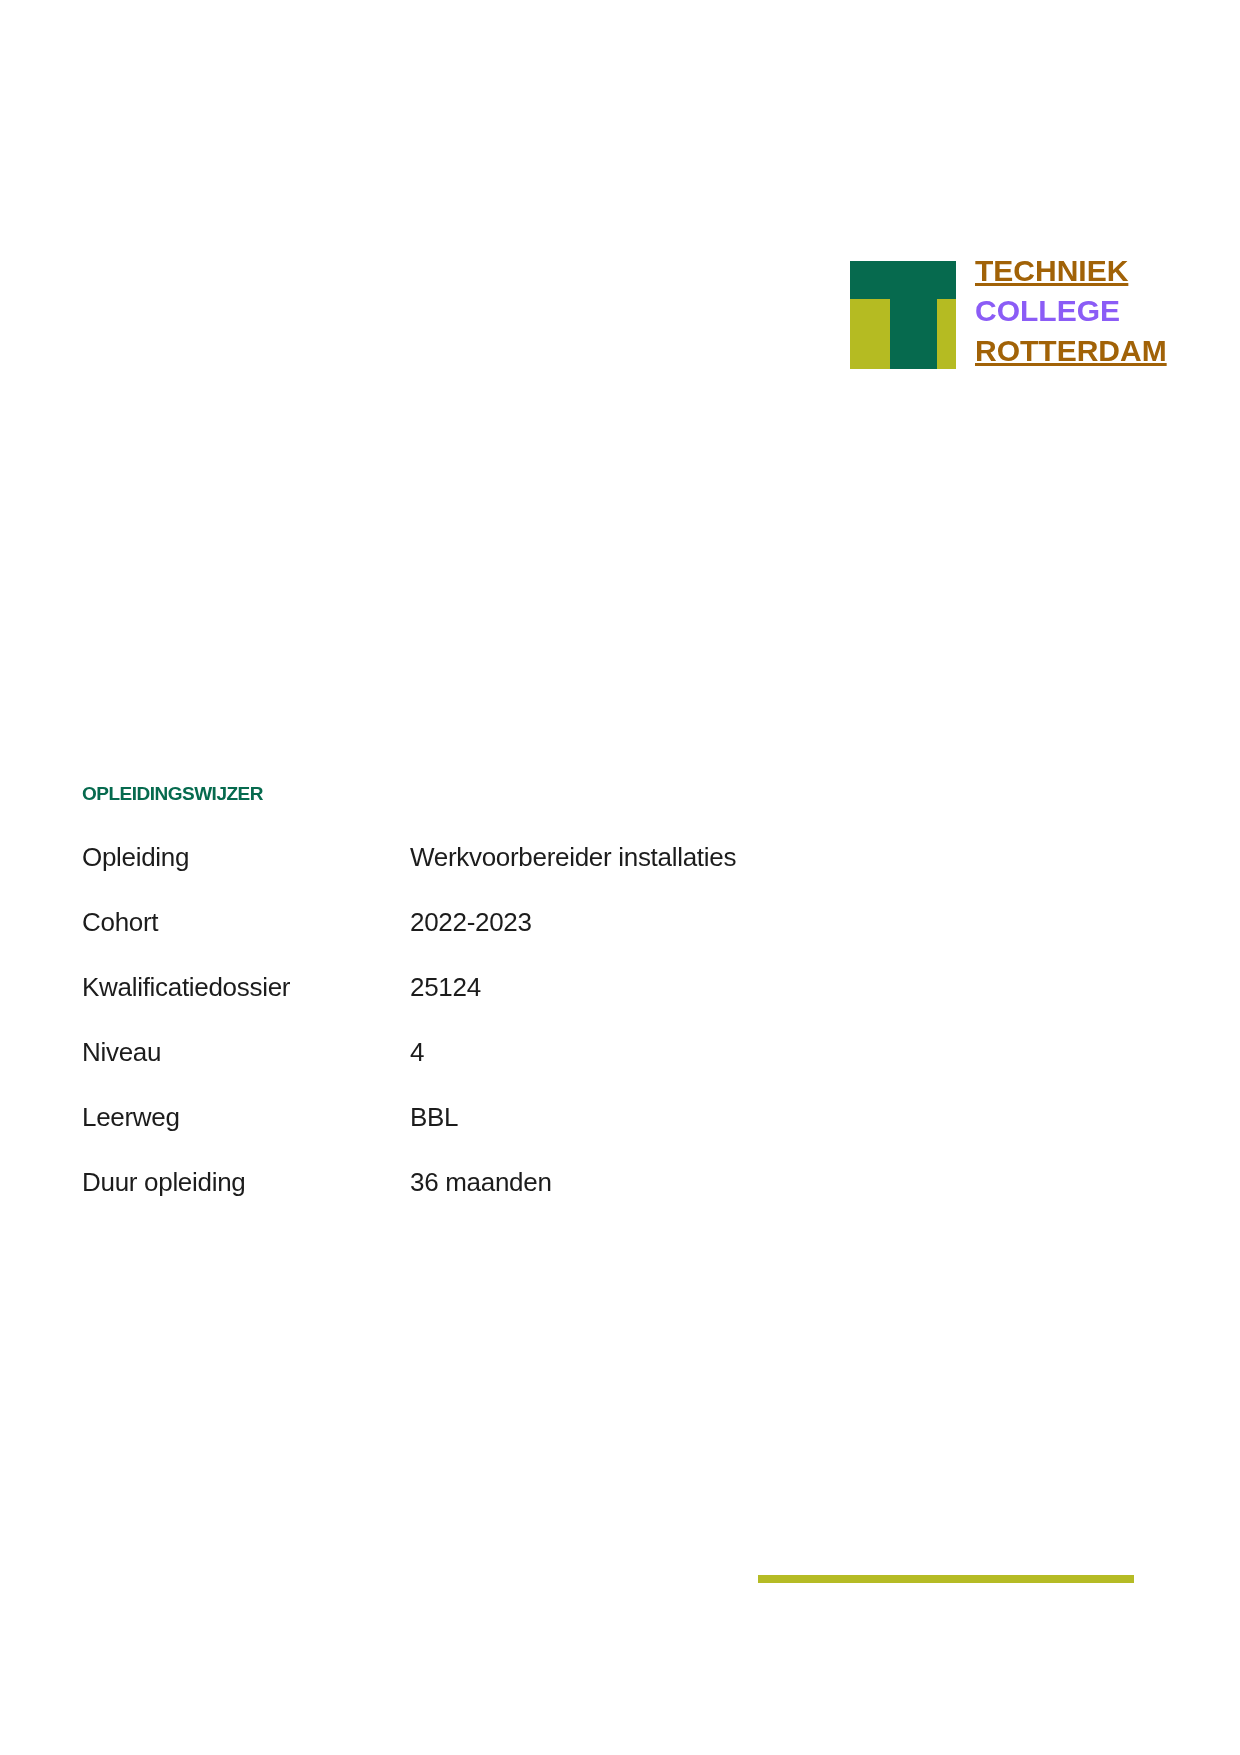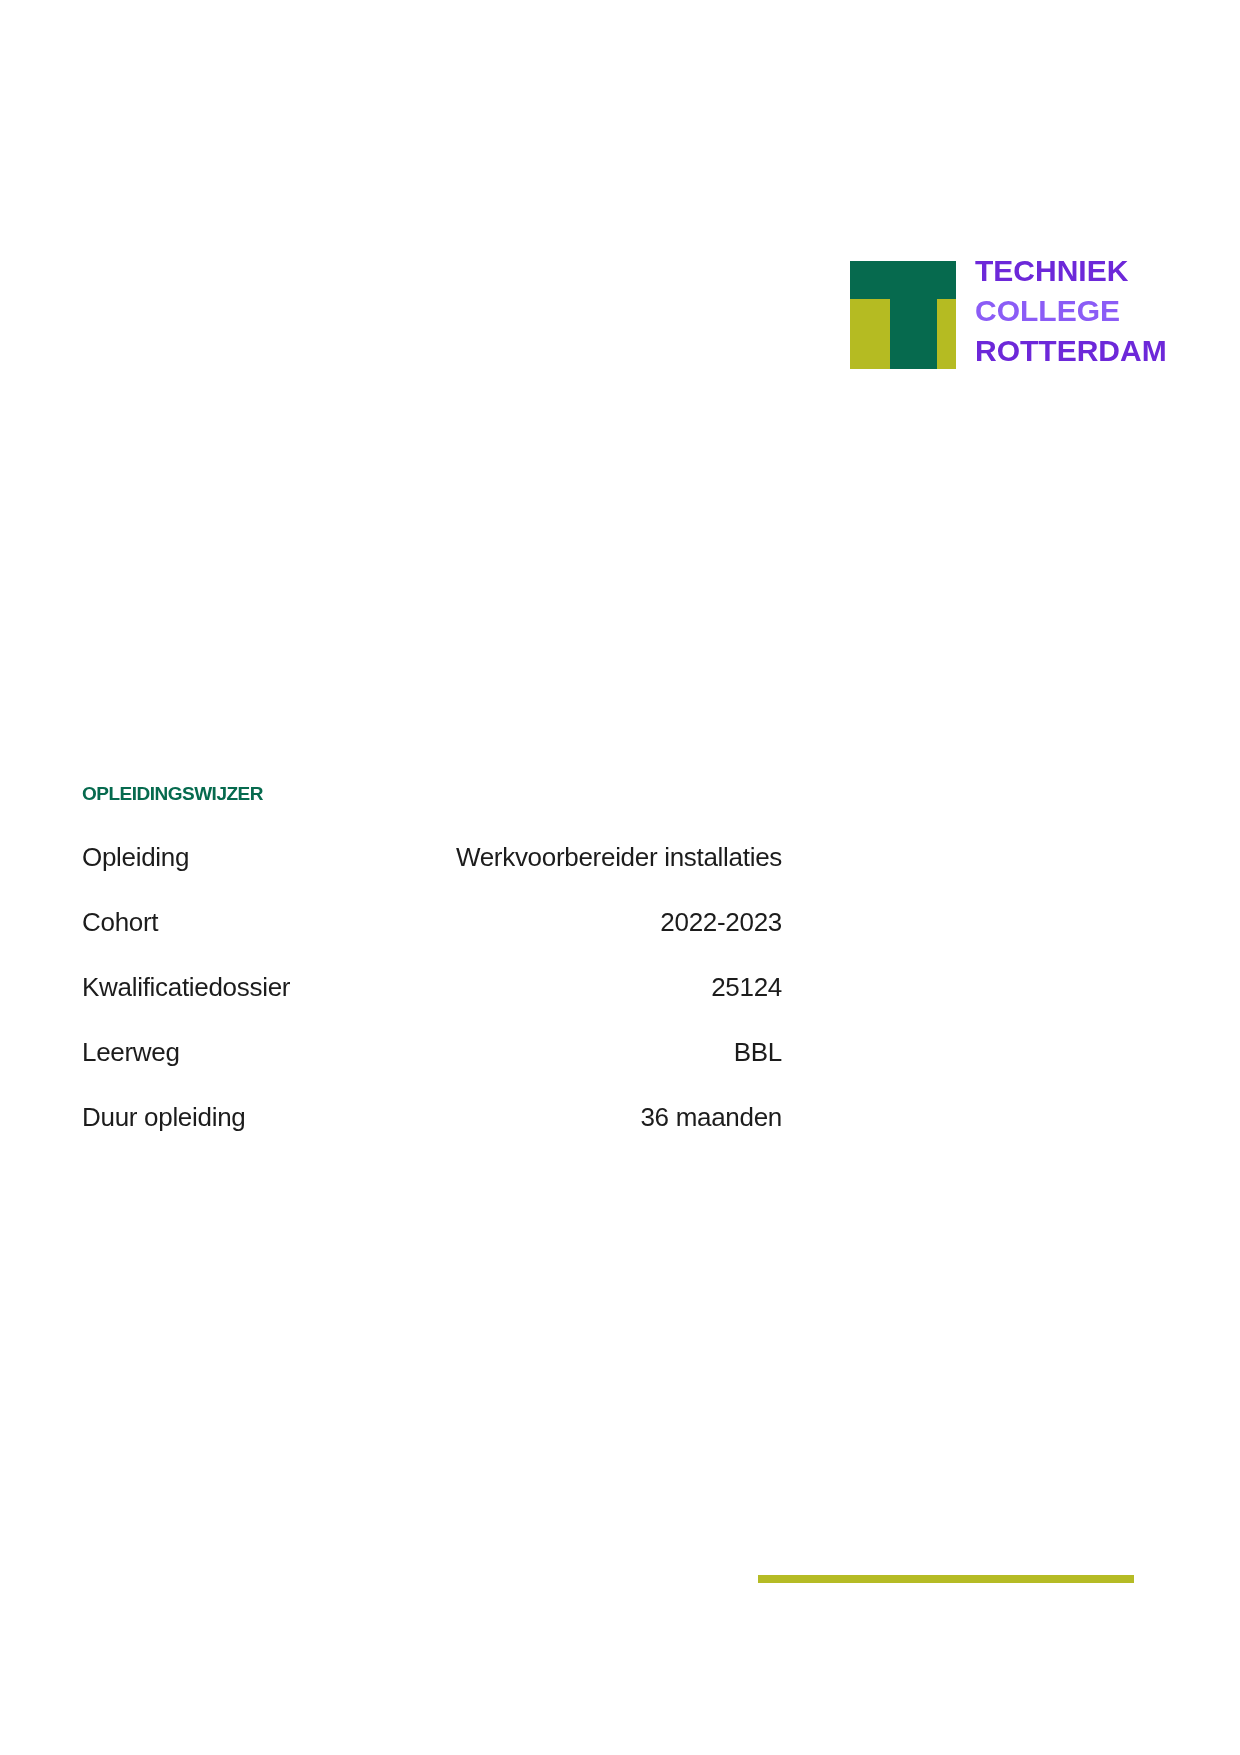--- a/index.html
+++ b/index.html
@@ -47,21 +47,21 @@
   .wordmark {
     position: absolute;
     left: 975px;
     top: 251px;
     font-weight: bold;
     font-size: 30px;
     line-height: 40px;
     letter-spacing: 0px;
     white-space: nowrap;
   }
-  .wm-green { color: #6d28d9; }
+  .wm-green { color: #a16207; text-decoration: underline; }
   .wm-lime  { color: #8b5cf6; }
 
   
   .doc-title {
     position: absolute;
     left: 82px;
     top: 778px;
     margin: 0;
     font-size: 19px;
     line-height: 31px;
@@ -83,21 +83,20 @@
     height: 53px;
     align-items: flex-start;
     margin-top: 12px;
   }
   .info-label {
     width: 328px;
     flex: 0 0 auto;
   }
   .info-value {
     flex: 1;
-    text-align: right;
   }
 
   
   .accent-line {
     position: absolute;
     left: 758px;
     top: 1575px;
     width: 376px;
     height: 8px;
     background: #b5bb25;
@@ -134,20 +133,24 @@
     </div>
     <div class="info-row">
       <div class="info-label">Cohort</div>
       <div class="info-value">2022-2023</div>
     </div>
     <div class="info-row">
       <div class="info-label">Kwalificatiedossier</div>
       <div class="info-value">25124</div>
     </div>
     <div class="info-row">
+      <div class="info-label">Niveau</div>
+      <div class="info-value">4</div>
+    </div>
+    <div class="info-row">
       <div class="info-label">Leerweg</div>
       <div class="info-value">BBL</div>
     </div>
     <div class="info-row">
       <div class="info-label">Duur opleiding</div>
       <div class="info-value">36 maanden</div>
     </div>
   </div>
 
   <div class="accent-line"></div>

